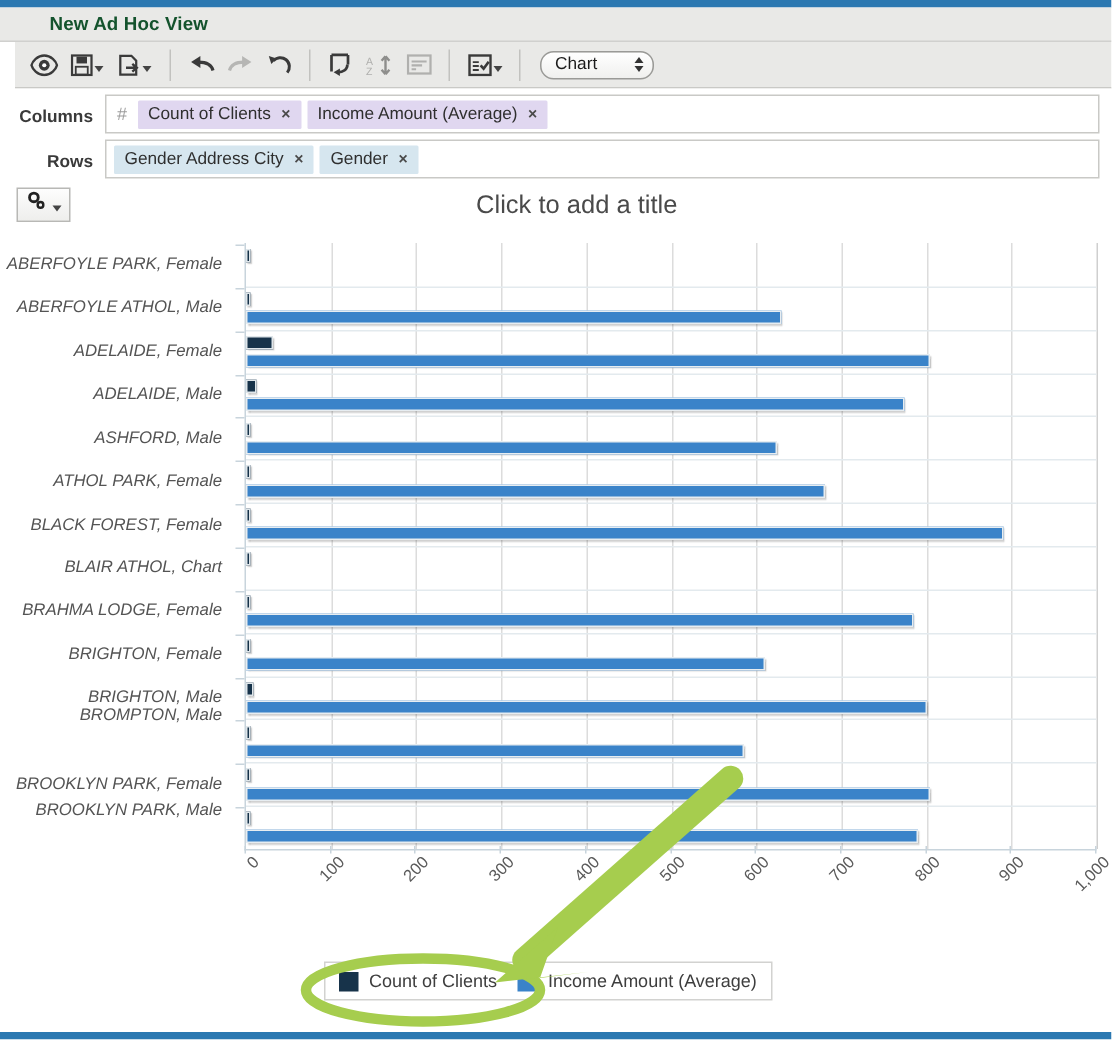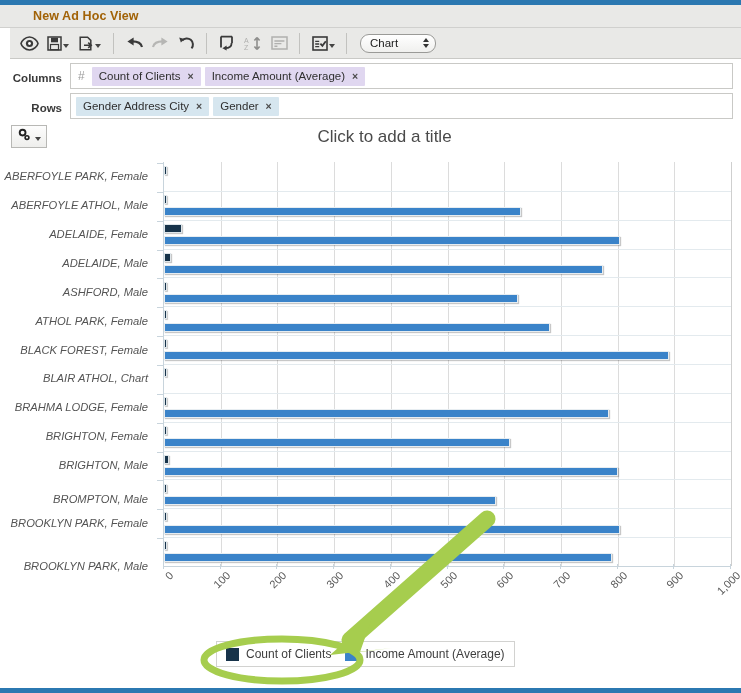--- a/index.html
+++ b/index.html
@@ -13,21 +13,21 @@
 
   
   .top-strip{height:5px;background:#2b78b1;width:741px;}
 
   
   .titlebar{
     height:23px;background:#e9e9e7;border-bottom:1px solid #d0d0ce;
     display:flex;align-items:center;padding-left:14px;box-sizing:border-box;
   }
   .titlebar .vtitle{
-    font-size:12.5px;font-weight:bold;color:#a16207;letter-spacing:.1px;padding-left:19px;
+    font-size:12.5px;font-weight:bold;color:#14532d;letter-spacing:.1px;padding-left:19px;
   }
 
   
   .toolbar{
     height:31px;background:#e9e9e7;border-bottom:1px solid #c9c9c6;
     display:flex;align-items:center;padding:0 6px;box-sizing:border-box;gap:0;margin-left:10px;
   }
   .tb-group{display:flex;align-items:center;height:100%;}
   .tb-sep{width:1px;height:21px;background:#c2c2bf;margin:0 7px;}
   .tb-btn{
@@ -316,25 +316,25 @@
         <div class="ylab" style="top: 187.571px;">BLACK FOREST, Female</div>
         <div class="ytick" style="top: 174.143px;"></div>
         <div class="ylab" style="top: 216.429px;">BLAIR ATHOL, Chart</div>
         <div class="ytick" style="top: 203px;"></div>
         <div class="ylab" style="top: 245.286px;">BRAHMA LODGE, Female</div>
         <div class="ytick" style="top: 231.857px;"></div>
         <div class="ylab" style="top: 274.143px;">BRIGHTON, Female</div>
         <div class="ytick" style="top: 260.714px;"></div>
         <div class="ylab" style="top: 303px;">BRIGHTON, Male</div>
         <div class="ytick" style="top: 289.571px;"></div>
-        <div class="ylab" style="top: 337px;">BROMPTON, Male</div>
+        <div class="ylab" style="top: 315px;">BROMPTON, Male</div>
         <div class="ytick" style="top: 318.429px;"></div>
         <div class="ylab" style="top: 360.714px;">BROOKLYN PARK, Female</div>
         <div class="ytick" style="top: 347.286px;"></div>
-        <div class="ylab" style="top: 404px;">BROOKLYN PARK, Male</div>
+        <div class="ylab" style="top: 378px;">BROOKLYN PARK, Male</div>
         <div class="ytick" style="top: 376.143px;"></div>
       </div>
     <div class="plot" id="plot">
         <div class="gridline" style="left: 56.7px;"></div>
         <div class="gridline" style="left: 113.4px;"></div>
         <div class="gridline" style="left: 170.1px;"></div>
         <div class="gridline" style="left: 226.8px;"></div>
         <div class="gridline" style="left: 283.5px;"></div>
         <div class="gridline" style="left: 340.2px;"></div>
         <div class="gridline" style="left: 396.9px;"></div>

